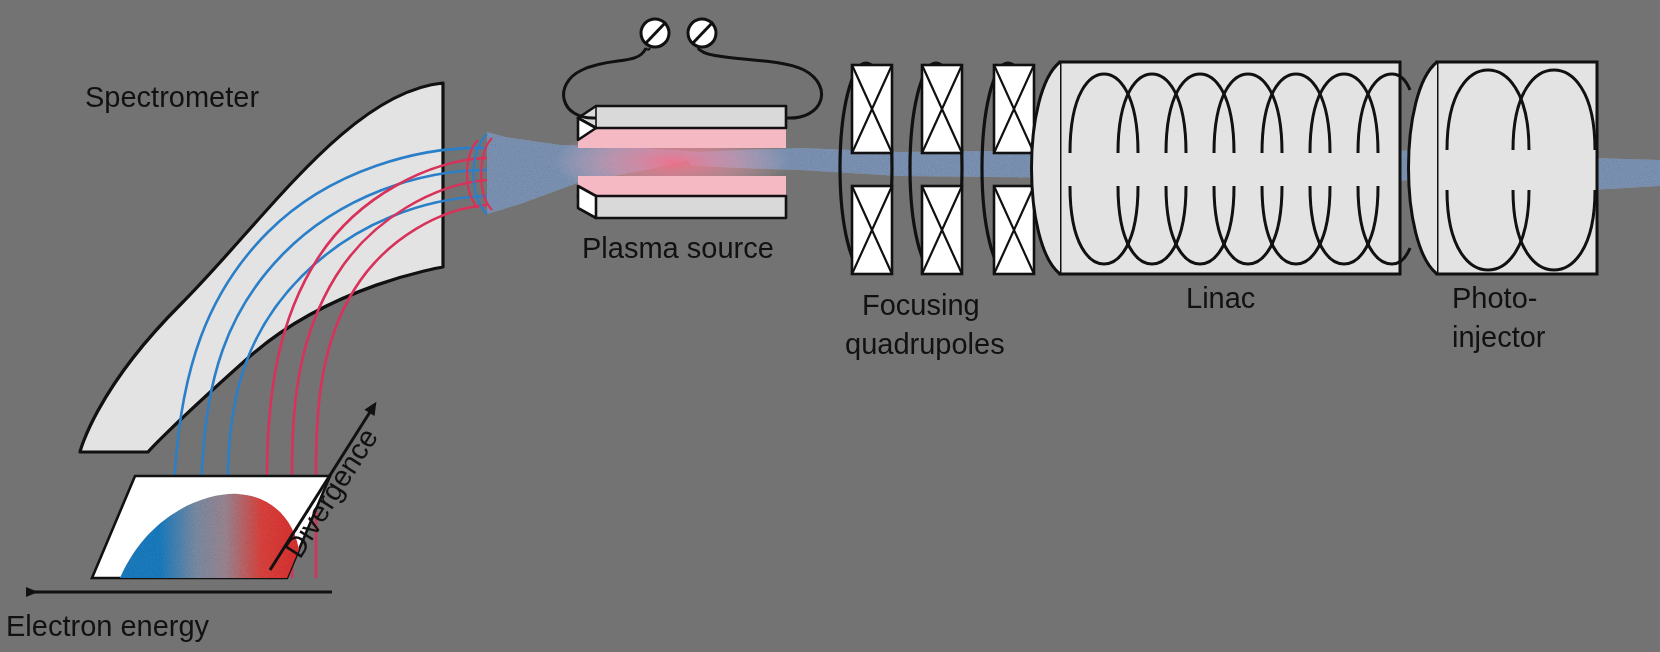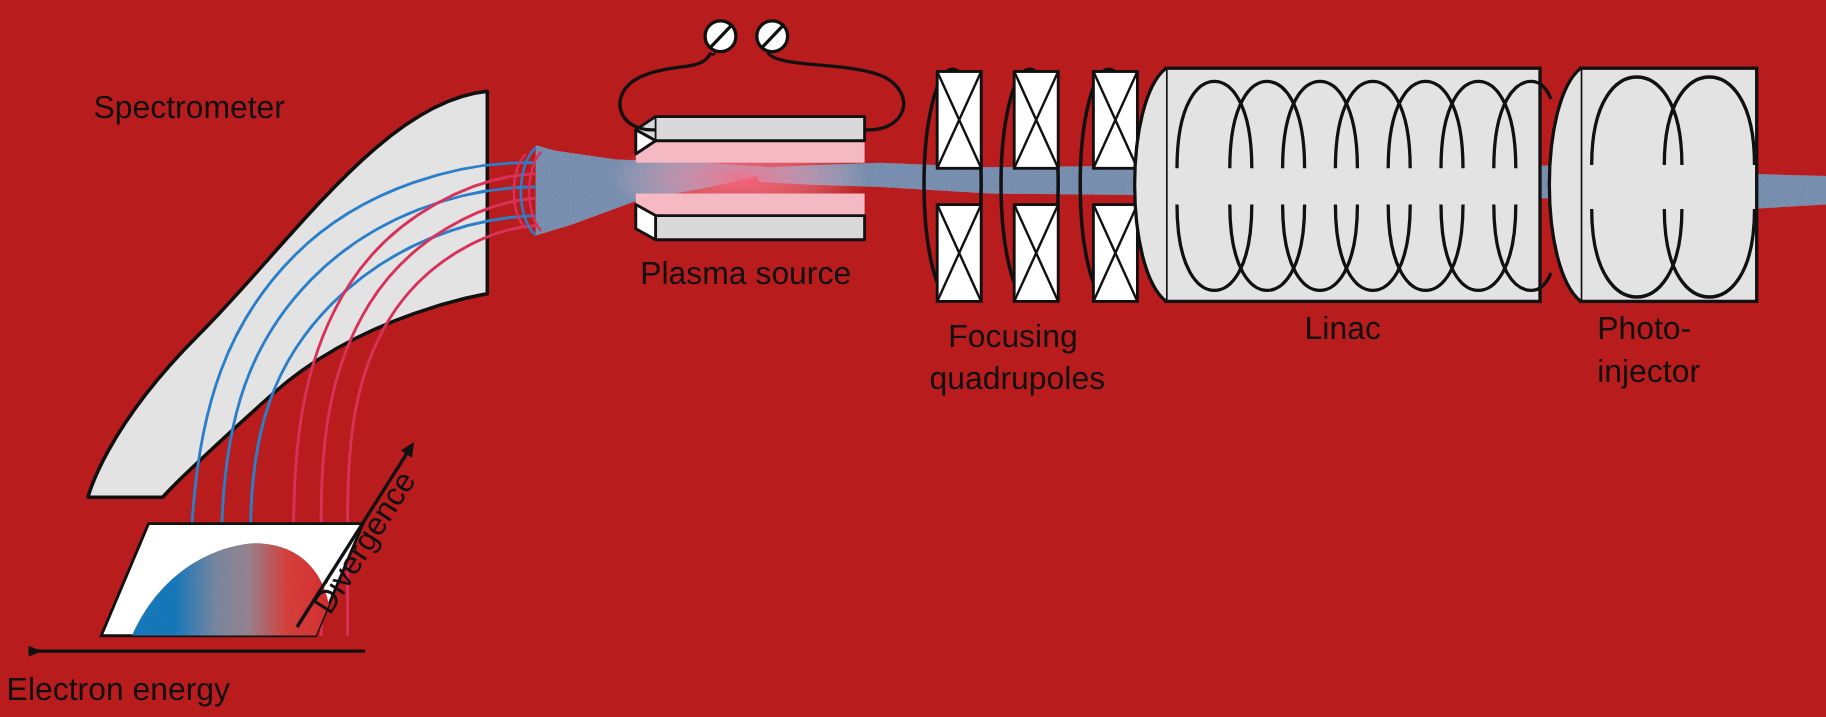--- a/index.html
+++ b/index.html
@@ -1,17 +1,17 @@
 <!DOCTYPE html>
 <html><head>
 <meta charset="utf-8">
 <style>
   html,body{margin:0;padding:0;background:#fff;}
   body{width:1660px;height:652px;overflow:hidden;font-family:"Liberation Sans",sans-serif;}
-  #stage{position:relative;width:1660px;height:652px;background:#b91c1c;}
+  #stage{position:relative;width:1660px;height:652px;background:#737373;}
   svg{display:block;}
   .lbl{font-family:"Liberation Sans",sans-serif;fill:#111111;font-size:29px;letter-spacing:0px;}
 </style>
 </head>
 <body>
 
 <div id="stage">
 <svg width="1660" height="652" viewBox="0 0 1660 652">
 
   <defs>

